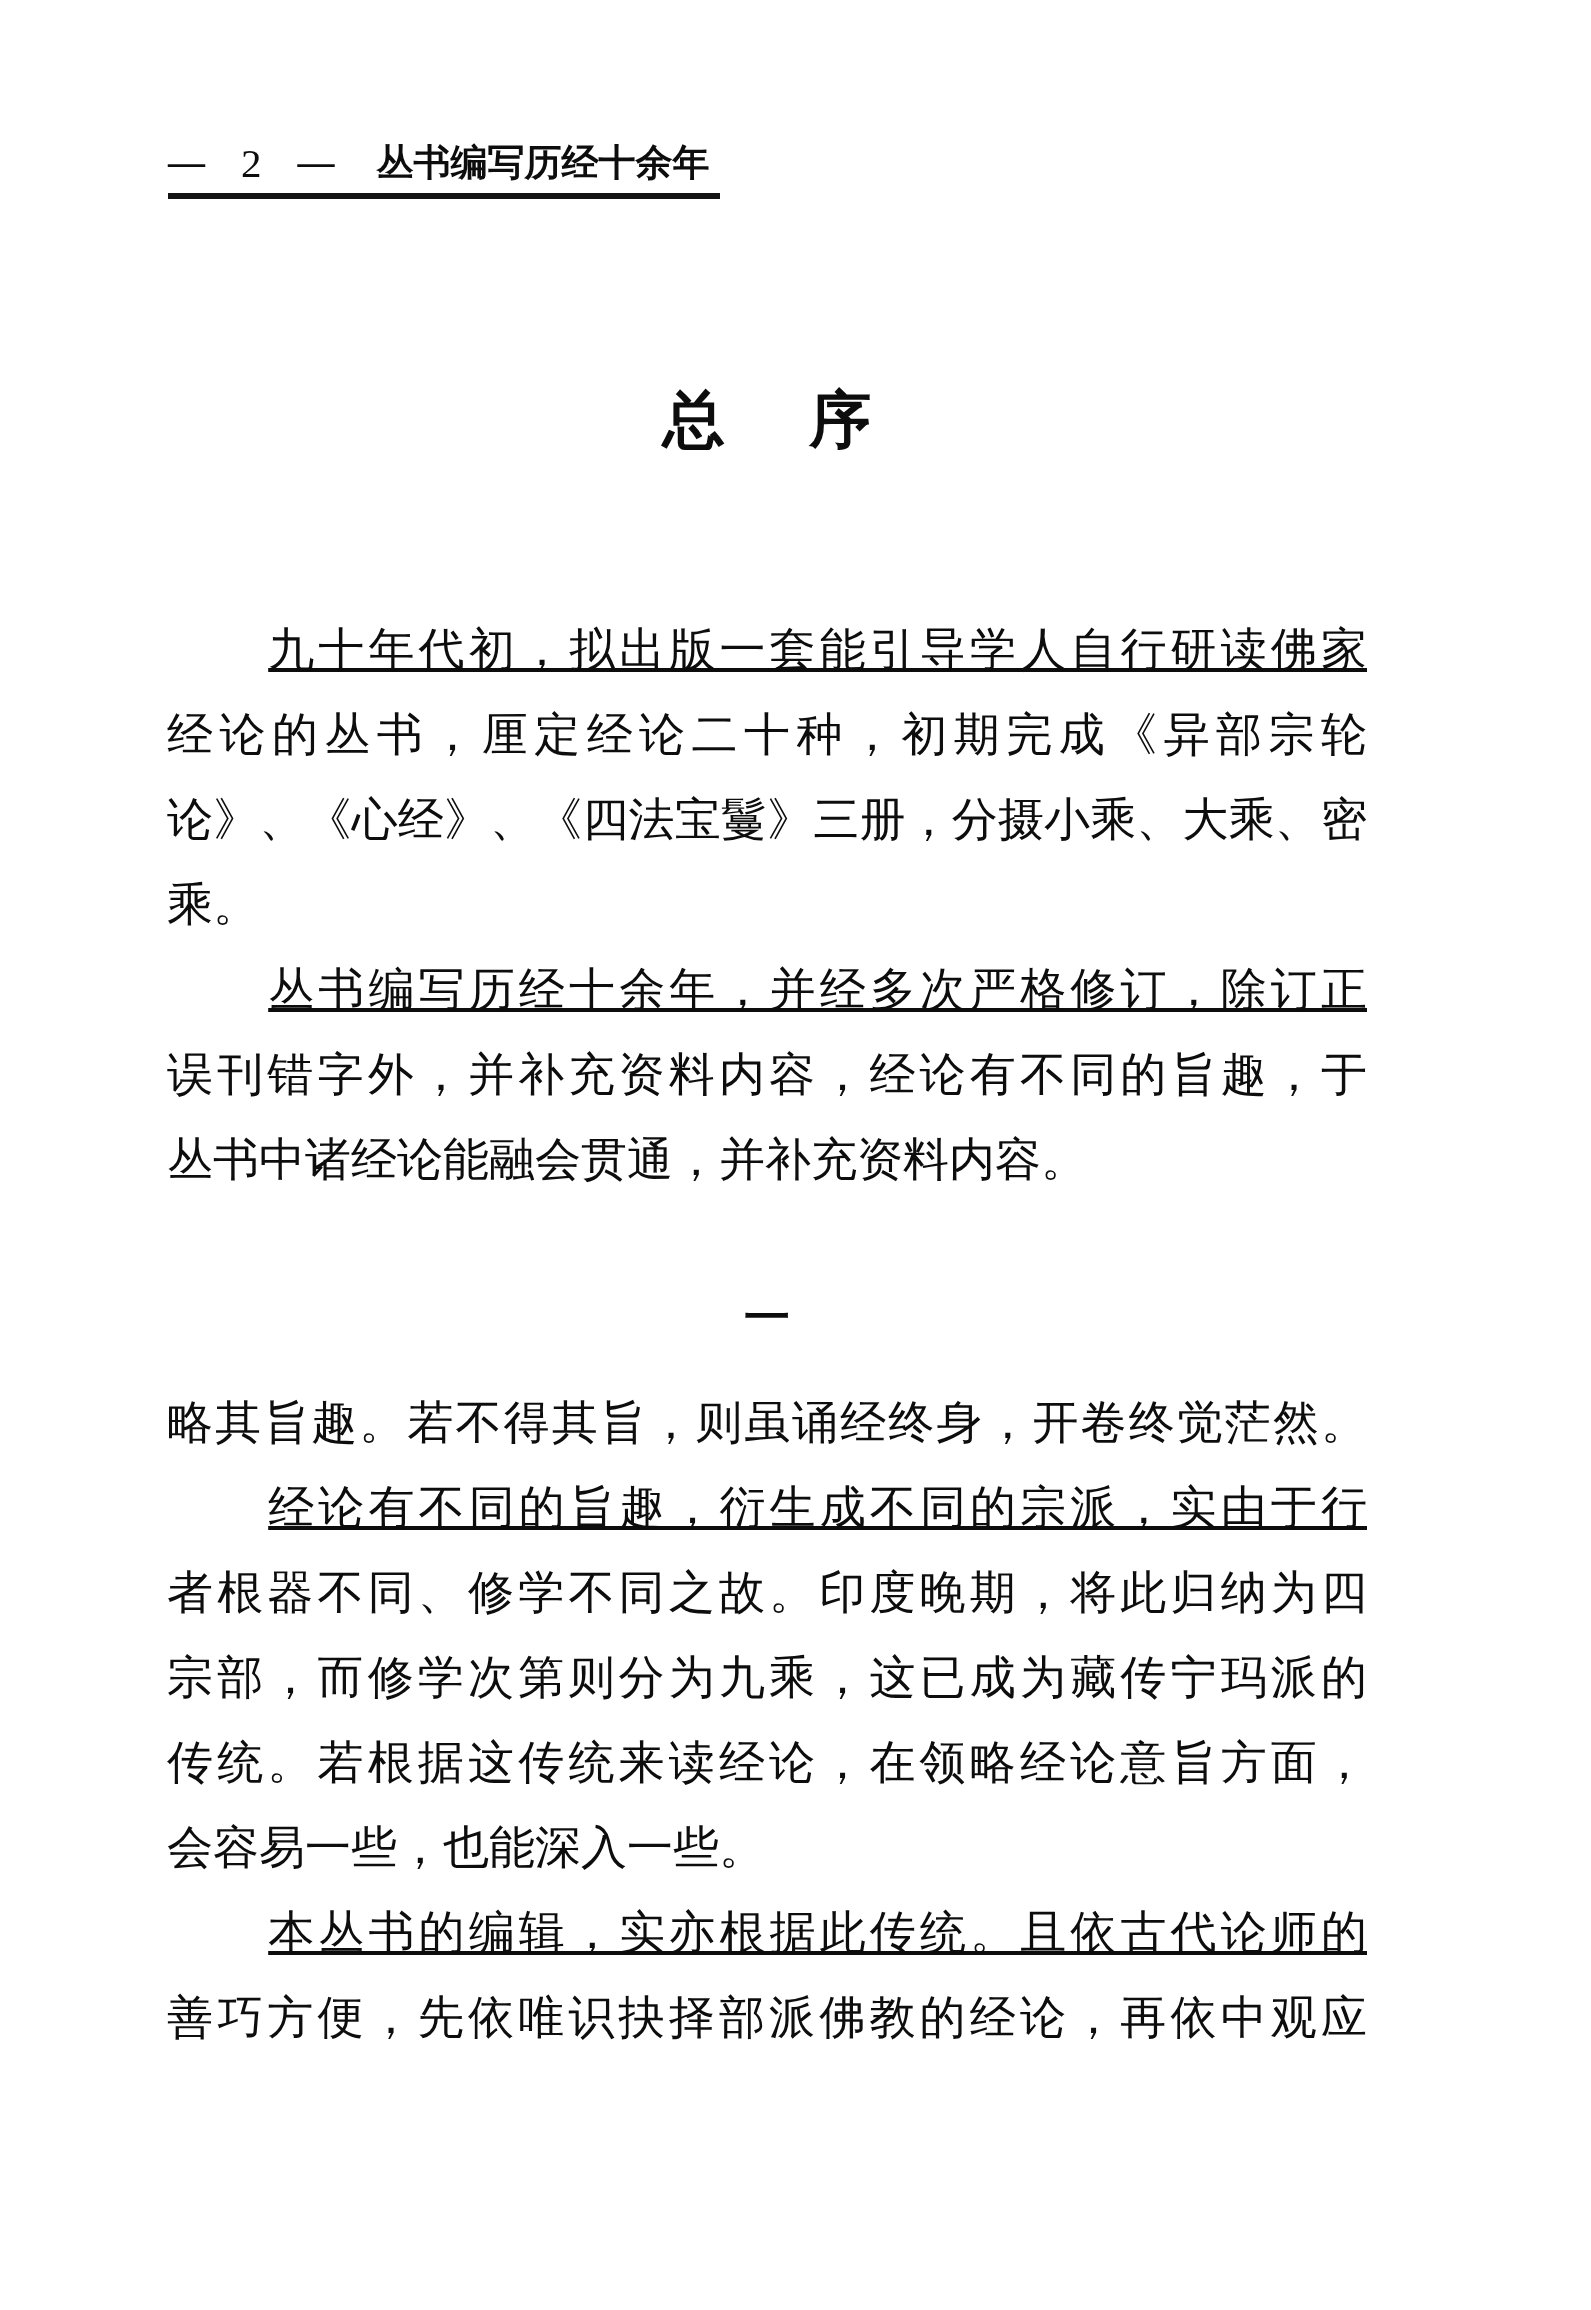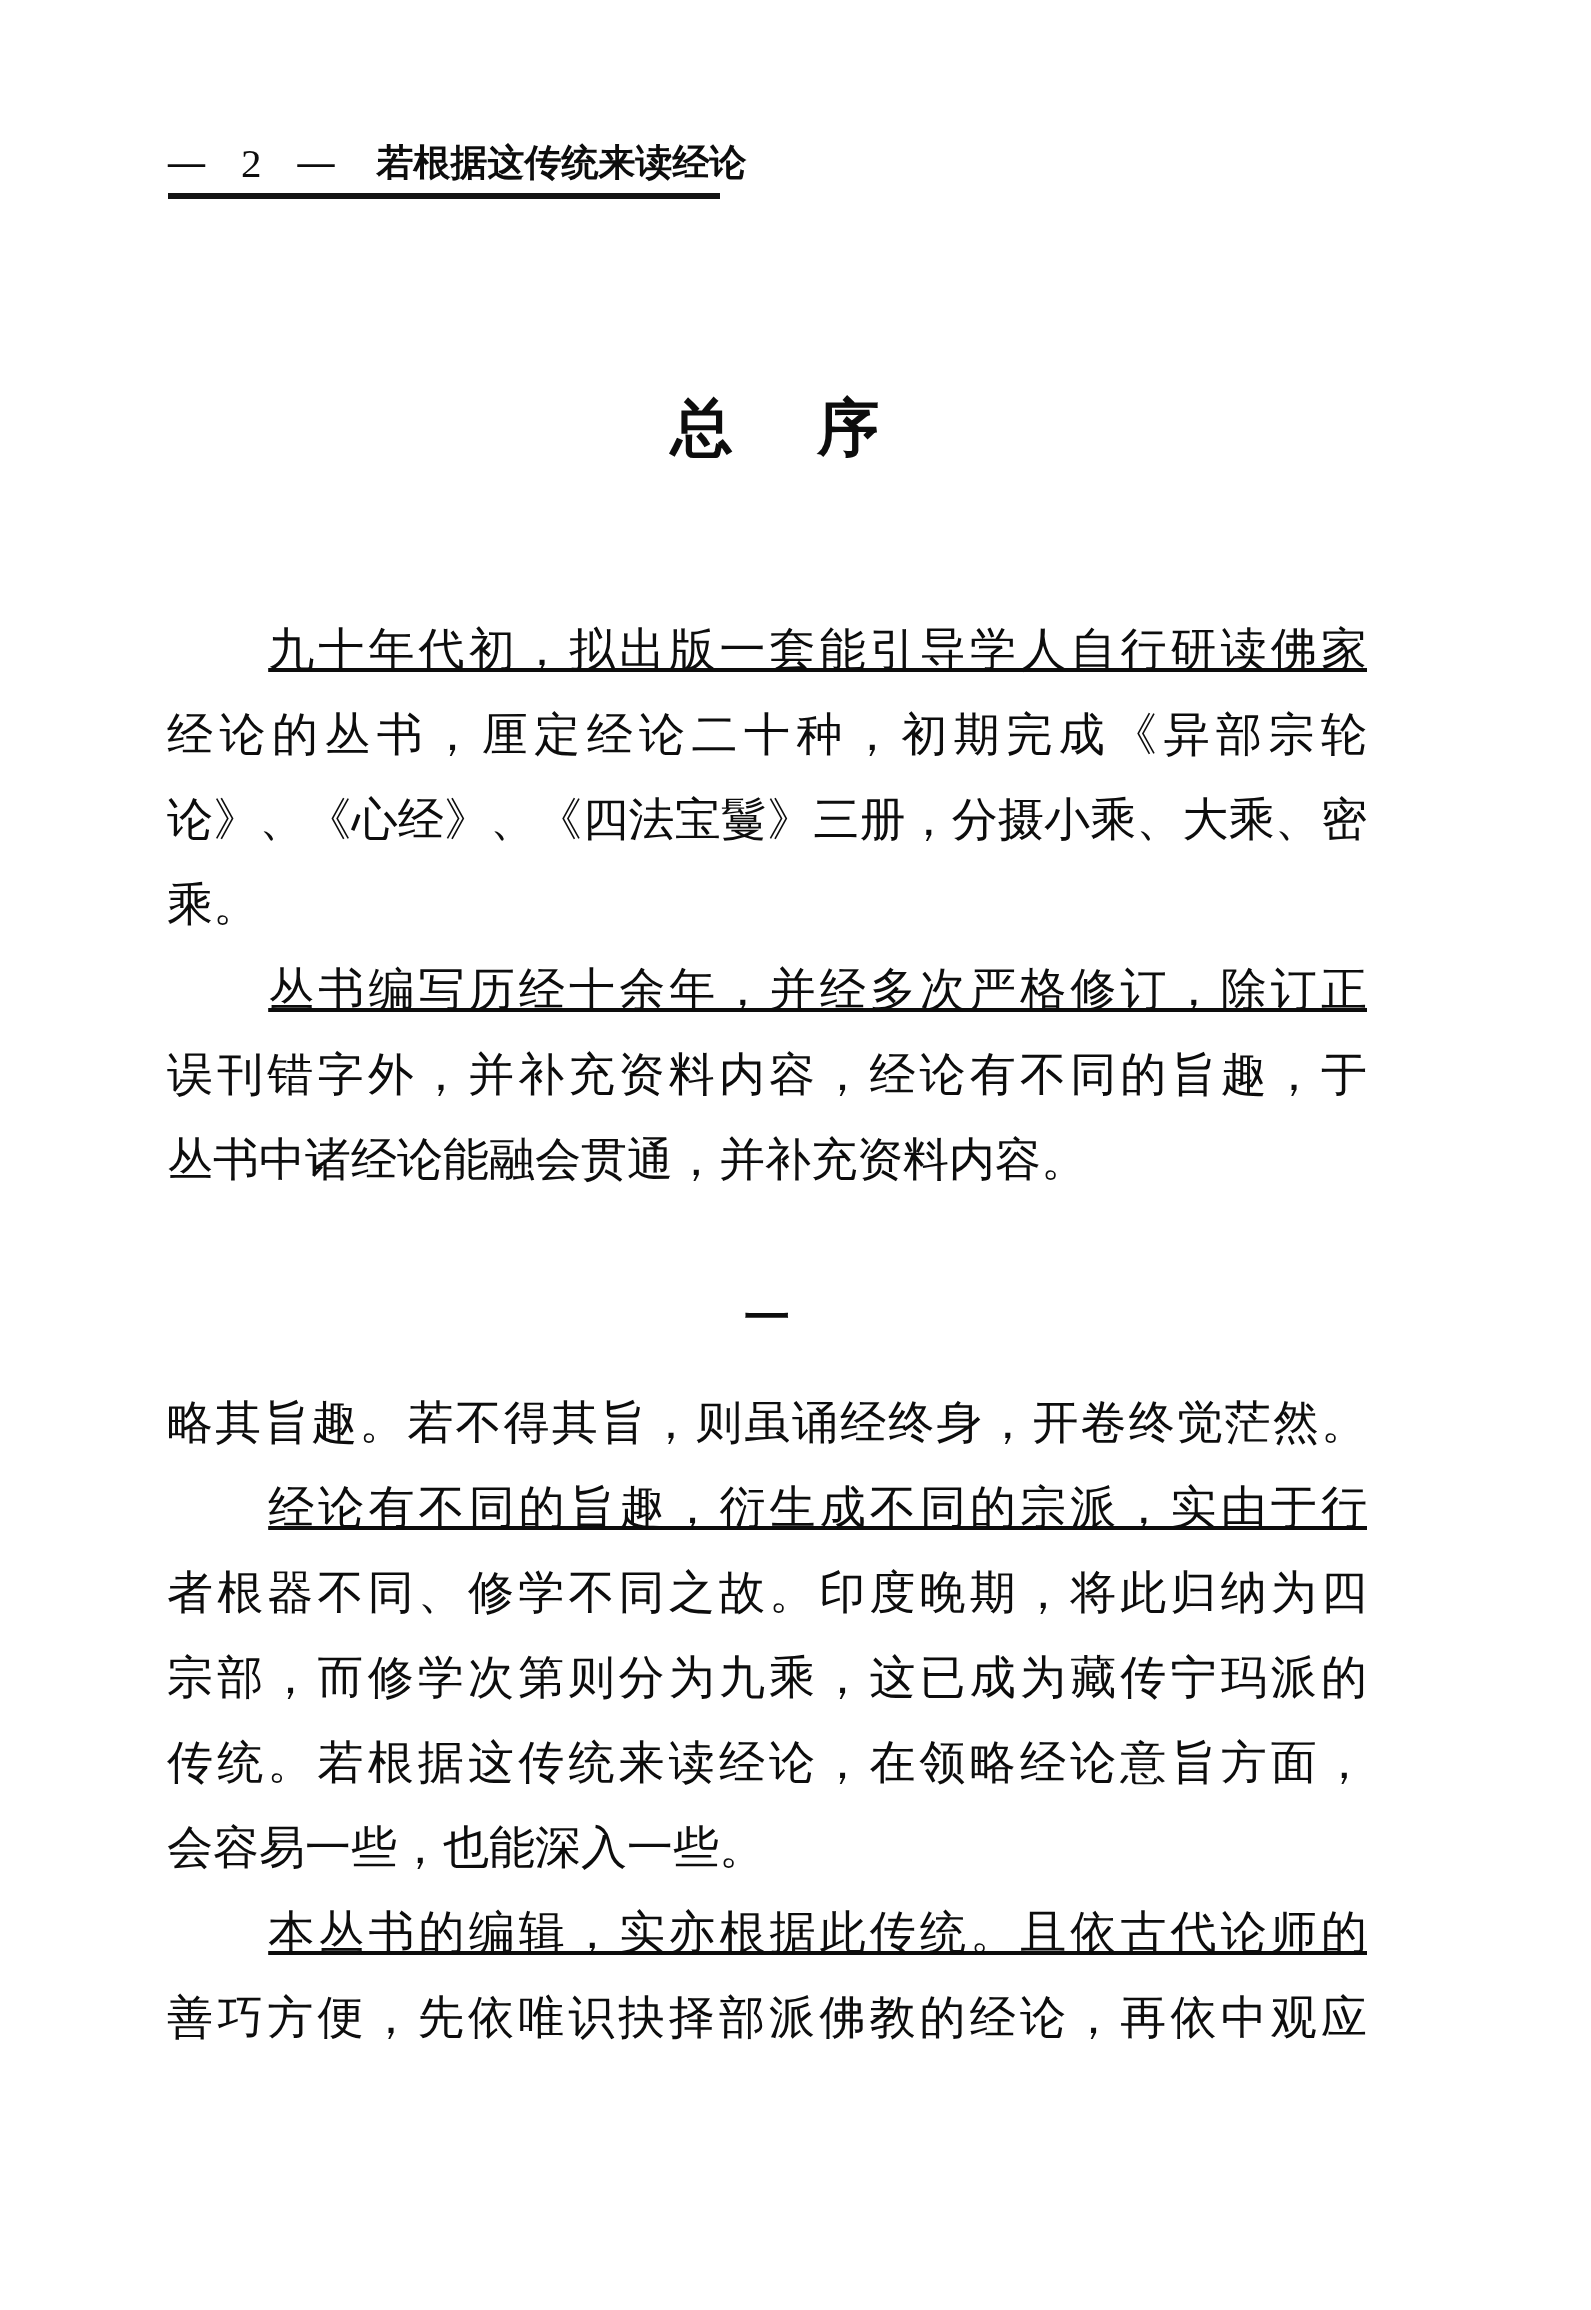--- a/index.html
+++ b/index.html
@@ -45,21 +45,21 @@
     width: 552px;
     height: 5.9px;
     background: #141414;
   }
   
   .chapter-title {
     position: absolute;
     left: 167px;
     top: 378px;
     width: 1200px;
-    margin: 8px;
+    margin: 0;
     text-align: center;
     font-size: 62px;
     font-weight: bold;
     letter-spacing: 0.18em;
     text-indent: 0.18em;
   }
   
   .body-text {
     position: absolute;
     left: 167px;
@@ -92,21 +92,21 @@
 </style>
 </head>
 <body>
 
 <div class="page">
 
   <div class="running-header">
     <span class="dash">—</span>
     <span class="pagenum">2</span>
     <span class="dash">—</span>
-    <span class="book-title">若根据这传统来读经论</span>
+    <span class="book-title">丛书编写历经十余年</span>
   </div>
 
   <div class="header-rule"></div>
 
   <h1 class="chapter-title">总　序</h1>
 
   <div class="body-text">
       <div class="body-line justify indent">九十年代初，拟出版一套能引导学人自行研读佛家</div>
       <div class="body-line justify">经论的丛书，厘定经论二十种，初期完成《异部宗轮</div>
       <div class="body-line justify">论》、《心经》、《四法宝鬘》三册，分摄小乘、大乘、密</div>

